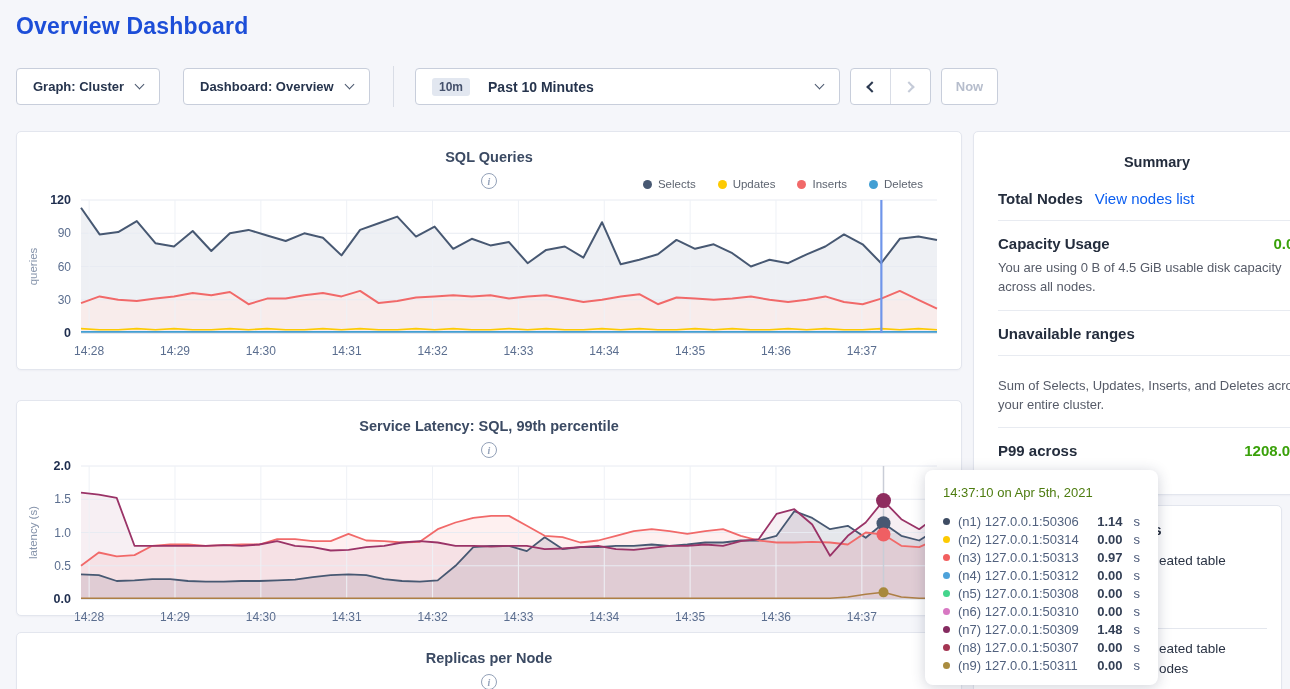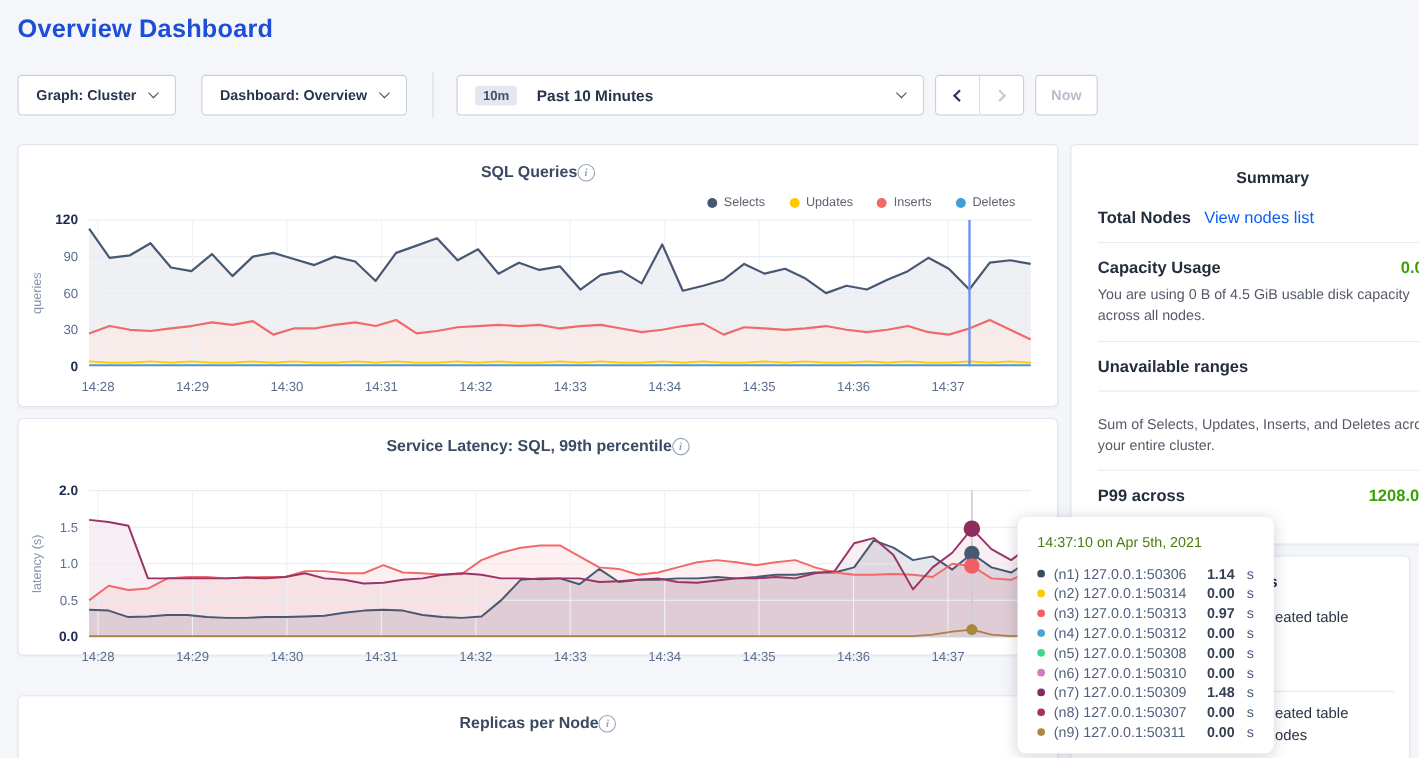--- a/index.html
+++ b/index.html
@@ -30,26 +30,26 @@
   .navgroup button { flex:1; background:none; border:none; display:flex; align-items:center; justify-content:center; cursor:pointer; }
   .navgroup button:first-child { border-right:1px solid #d9dde6; }
   .arr { width:8px; height:8px; border-top:2.4px solid #2c3950; border-left:2.4px solid #2c3950; }
   .arr.left { transform:rotate(-45deg); margin-left:3px; }
   .arr.right { transform:rotate(135deg); margin-right:3px; border-color:#c5cbd8; }
   .nowbtn { left:941px; width:57px; justify-content:center; color:#b6bdcc; padding:8px; gap:0; }
 
   
   .panel { position:absolute; background:#fff; border:1px solid #e3e6ee; border-radius:5px; box-shadow:0 1px 2px rgba(50,60,90,.04); }
   .panel-sql { left:16px; top:131px; width:946px; height:239px; }
-  .panel-lat { left:16px; top:380px; width:946px; height:216px; }
+  .panel-lat { left:16px; top:400px; width:946px; height:216px; }
   .panel-rep { left:16px; top:632px; width:946px; height:80px; }
   .panel-sum { left:973px; top:131px; width:368px; height:364px; }
   .panel-evt { left:973px; top:505px; width:309px; height:200px; }
 
-  .ptitle { position:absolute; left:0; right:0; top:17px; display:flex; justify-content:center; align-items:center; font-size:14.5px; font-weight:bold; color:#3b4a63; }
+  .ptitle { position:absolute; left:0; right:0; top:17px; display:flex; justify-content:center; align-items:center; gap:8px; font-size:14.5px; font-weight:bold; color:#3b4a63;flex-direction:column; }
   .info { width:16px; height:16px; border:1.3px solid #93a1b8; border-radius:50%; color:#93a1b8; font-size:10px; font-style:italic; font-family:"Liberation Serif",serif; display:inline-flex; align-items:center; justify-content:center; cursor:pointer; font-weight:bold; }
 
   .legend { position:absolute; right:38px; top:46px; display:flex; gap:22px; font-size:11.5px; color:#5d6470; }
   .lgi { display:flex; align-items:center; gap:6px; }
   .lgi .dot { width:9px; height:9px; border-radius:50%; }
 
   svg.chart { position:absolute; left:0; }
   #chart-sql { top:58px; }
   #chart-lat { top:50px; }
   .tick  { fill:#5b6e8f; font-size:12px; font-family:"Liberation Sans",sans-serif; }

